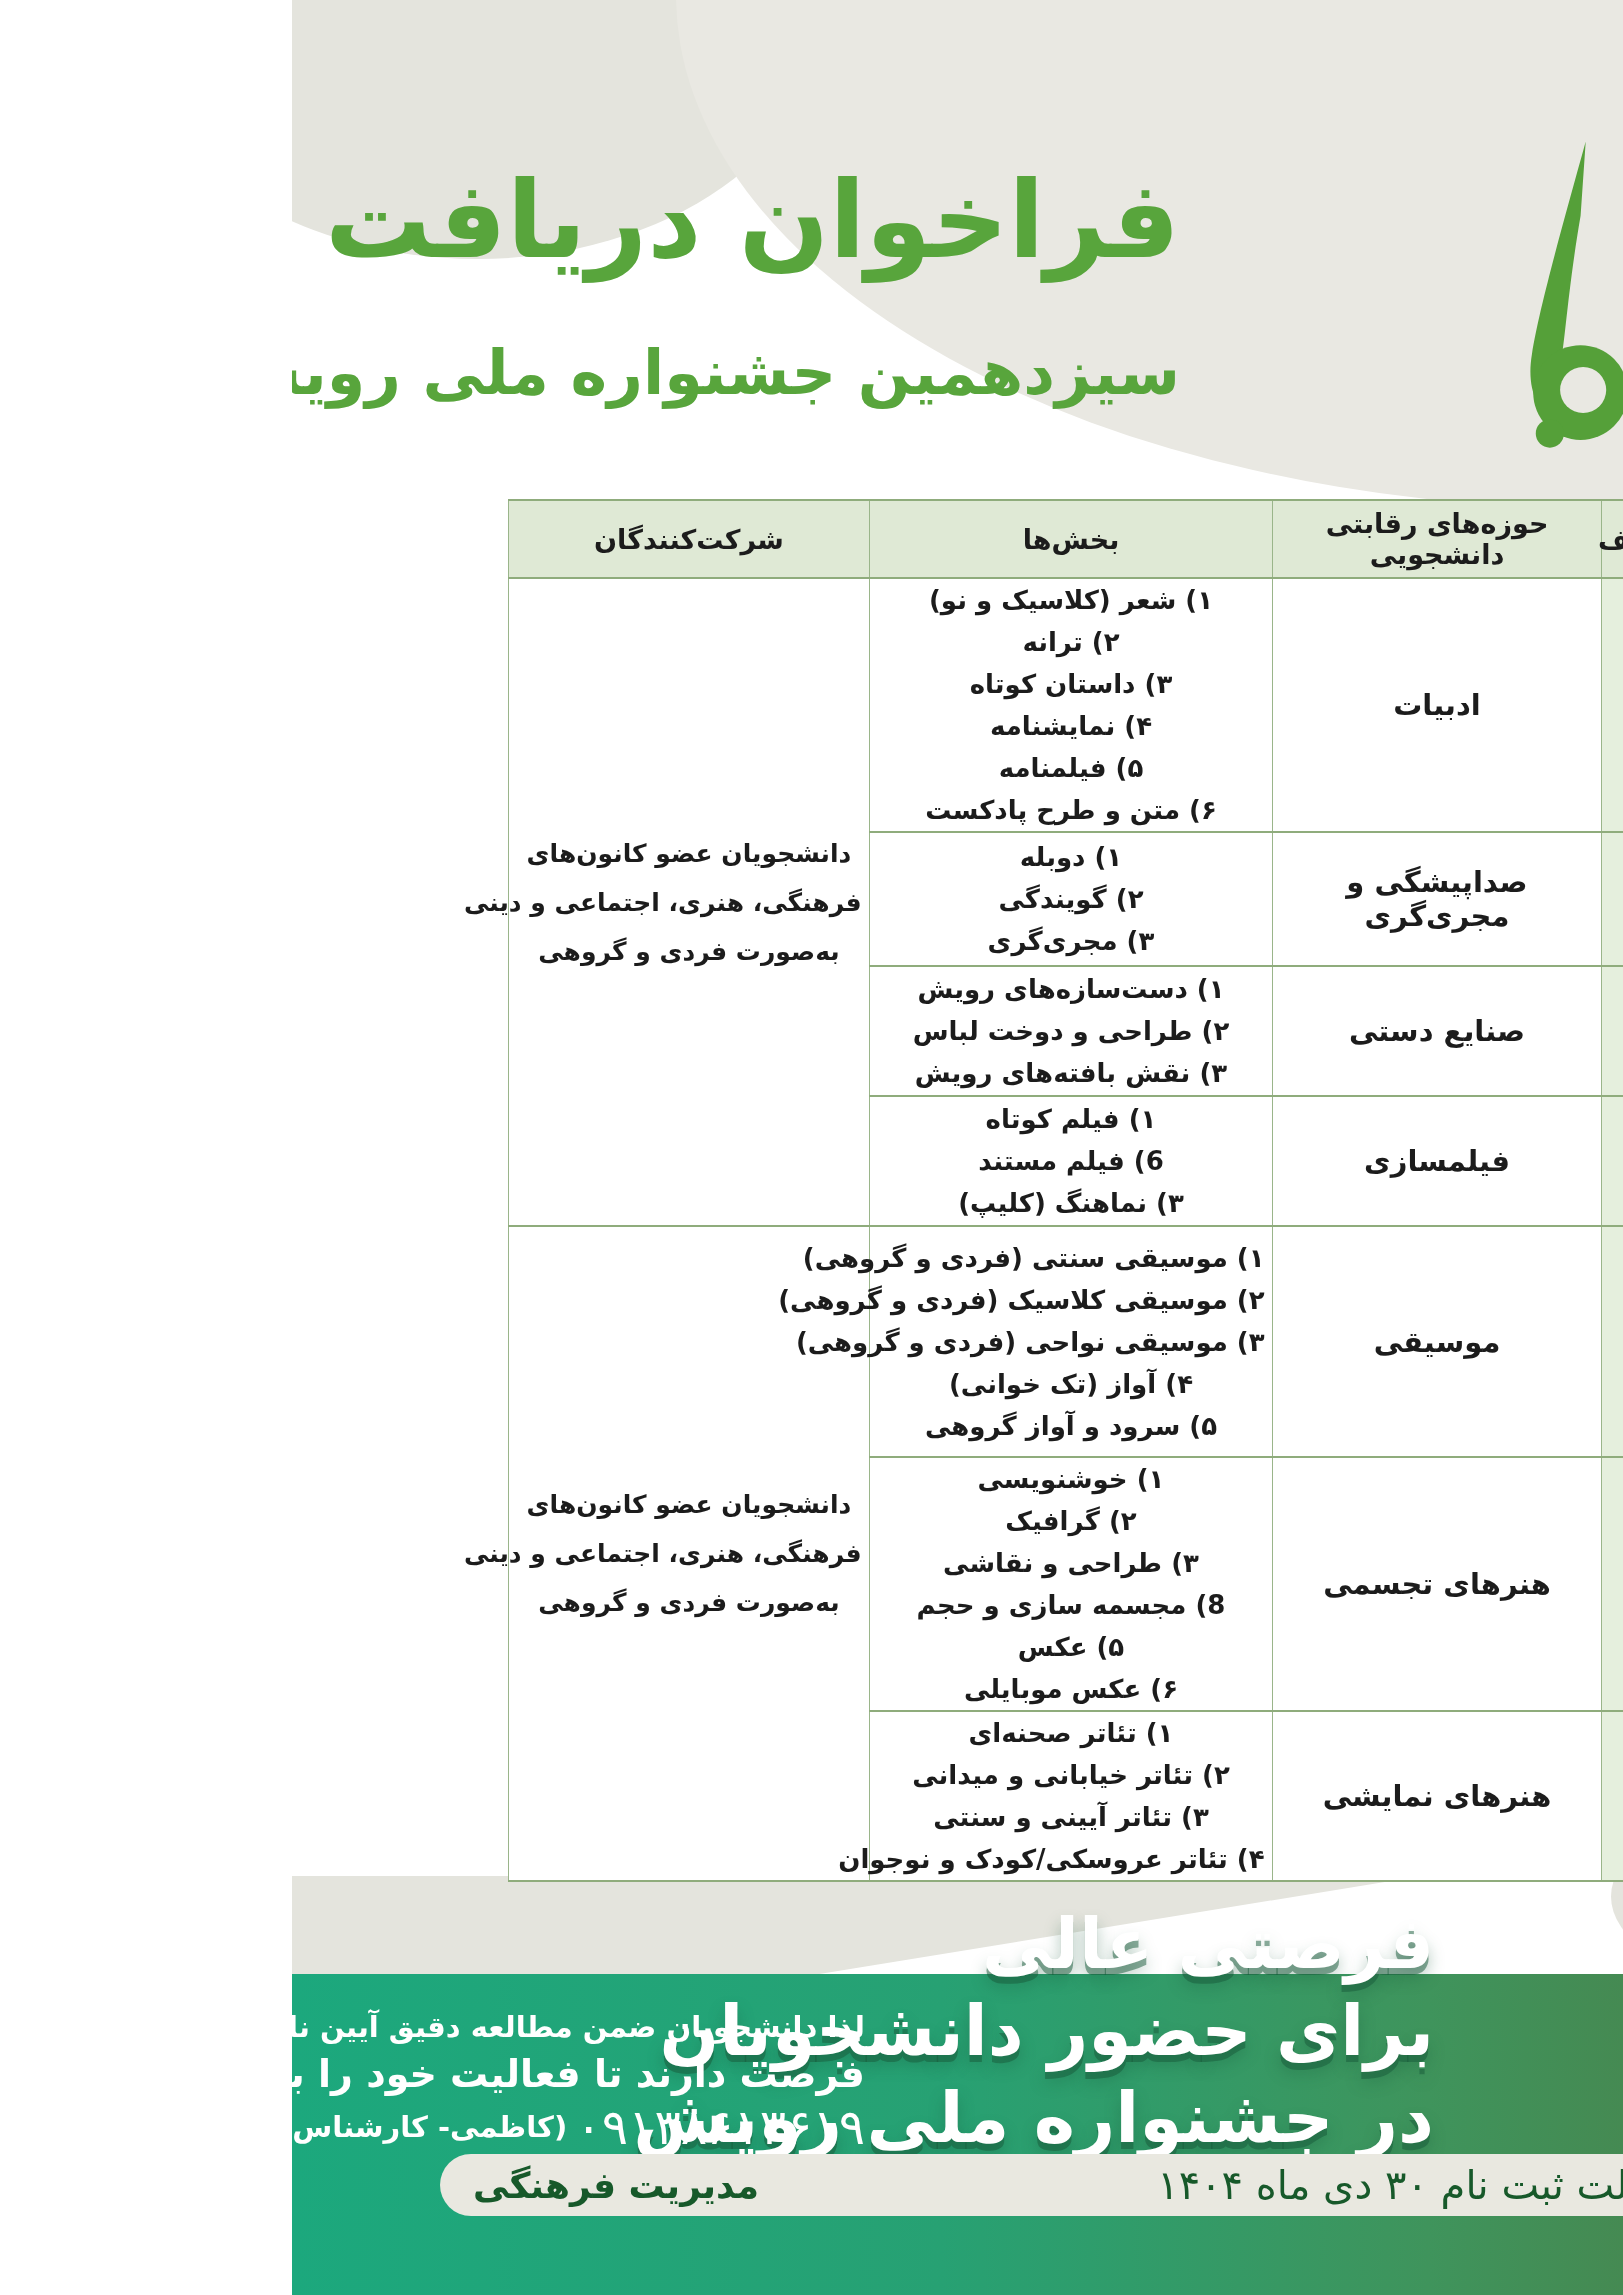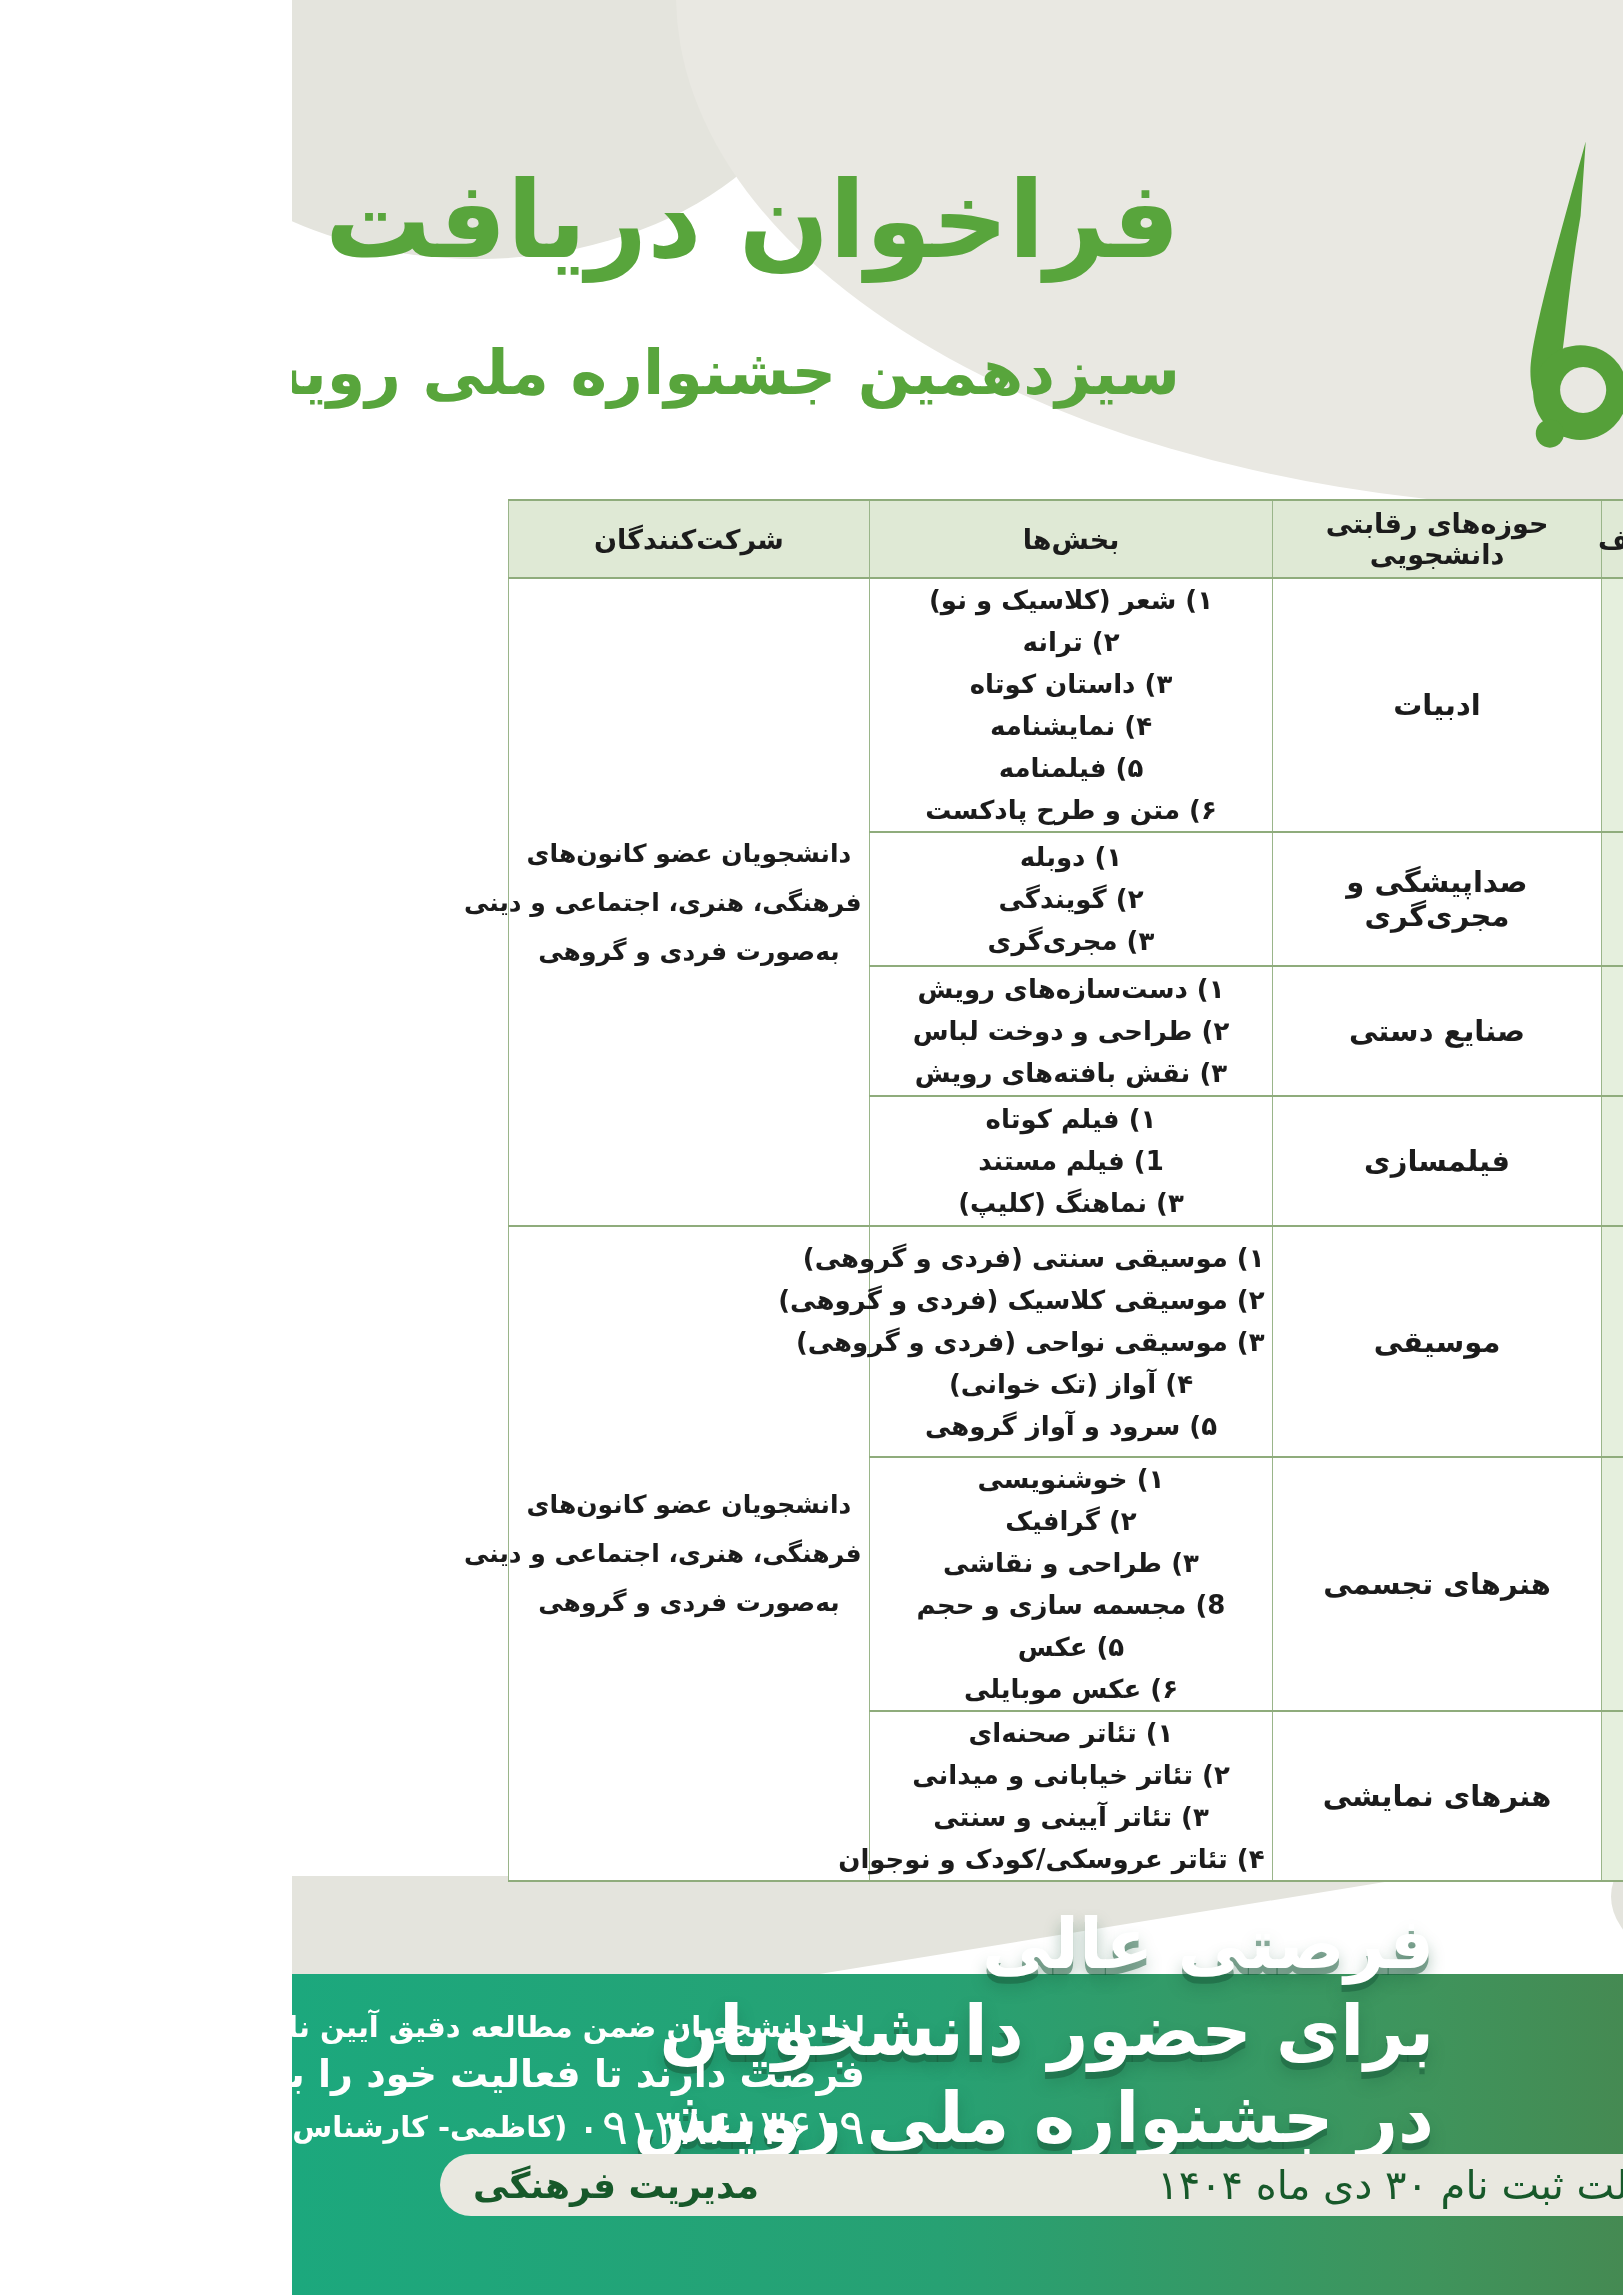--- a/index.html
+++ b/index.html
@@ -206,21 +206,21 @@
             <div class="section-line">۱) دست‌سازه‌های رویش</div>
             <div class="section-line">۲) طراحی و دوخت لباس</div>
             <div class="section-line">۳) نقش بافته‌های رویش</div>
           </td>
         </tr>
         <tr style="height: 130px;">
           <td class="cell-radif">۴</td>
           <td class="cell-area">فیلمسازی</td>
           <td class="cell-sections">
             <div class="section-line">۱) فیلم کوتاه</div>
-            <div class="section-line">1) فیلم مستند</div>
+            <div class="section-line">6) فیلم مستند</div>
             <div class="section-line">۳) نماهنگ (کلیپ)</div>
           </td>
         </tr>
         <tr style="height: 231px;">
           <td class="cell-radif">۵</td>
           <td class="cell-area">موسیقی</td>
           <td class="cell-sections">
             <div class="section-line">۱) موسیقی سنتی (فردی و گروهی)</div>
             <div class="section-line">۲) موسیقی کلاسیک (فردی و گروهی)</div>
             <div class="section-line">۳) موسیقی نواحی (فردی و گروهی)</div>

